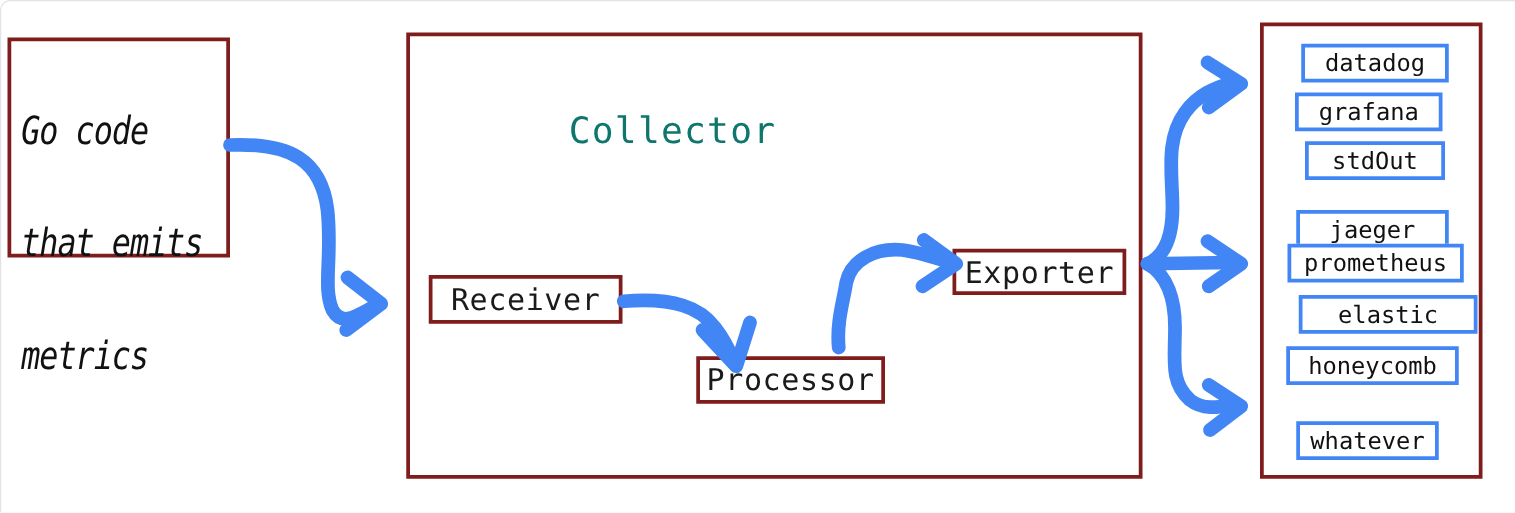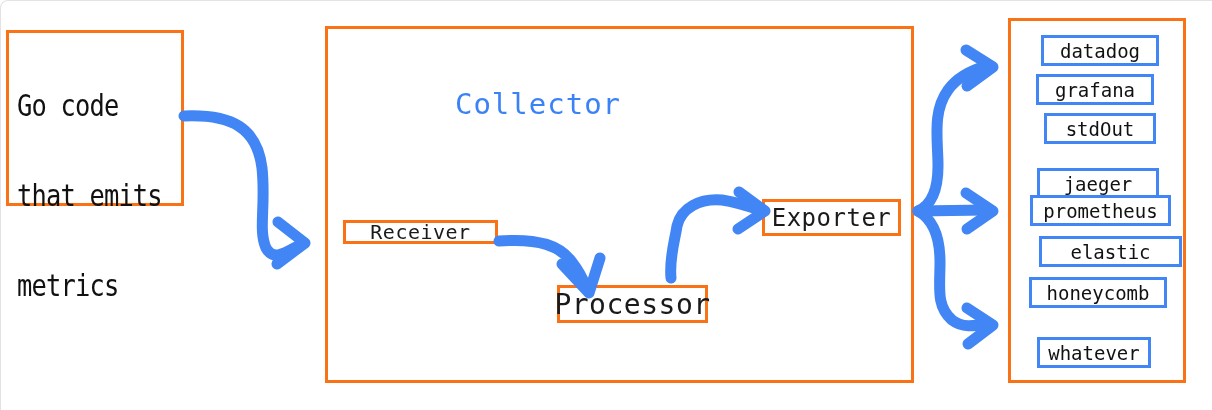--- a/index.html
+++ b/index.html
@@ -24,35 +24,36 @@
     border-left: 1px solid #e3e3e3;
     border-radius: 8px 0 0 0;
     box-sizing: border-box;
     pointer-events: none;
   }
 
   .box {
     position: absolute;
     box-sizing: border-box;
     background: #ffffff;
-    border: 3px solid #f97316;
+    border: 3px solid #7f1d1d;
     display: flex;
     align-items: center;
     justify-content: center;
     color: #1a1a1a;
     white-space: pre;
   }
 
   
   #source-box {
     left: 6px; top: 30px;
     width: 178px; height: 176px;
     border-width: 3px;
     display: block;
     padding: 8px 0 0 8px;
+    font-style: italic;
   }
   #source-box .src-line {
     font-family: "DejaVu Sans Mono", "Liberation Mono", monospace;
     font-size: 31px;
     line-height: 52px;
     letter-spacing: -1px;
     transform: scaleX(0.82);
     transform-origin: left center;
     color: #111111;
     white-space: pre;
@@ -64,34 +65,34 @@
     width: 589px; height: 357px;
     display: block;
   }
   #collector-title {
     position: absolute;
     left: 0; top: 58px;
     width: 420px;
     text-align: center;
     font-size: 29px;
     letter-spacing: 1px;
-    color: #3b82f6;
+    color: #0f766e;
   }
 
   
   #receiver-box {
     left: 343px; top: 220px;
-    width: 155px; height: 24px;
-    font-size: 20px;
+    width: 155px; height: 39px;
+    font-size: 24px;
     letter-spacing: 0.5px;
   }
   #processor-box {
     left: 557px; top: 285px;
     width: 151px; height: 38px;
-    font-size: 28px;
+    font-size: 24px;
     letter-spacing: 0.5px;
   }
   #exporter-box {
     left: 762px; top: 199px;
     width: 139px; height: 37px;
     font-size: 24px;
     letter-spacing: 0.5px;
   }
 
   

